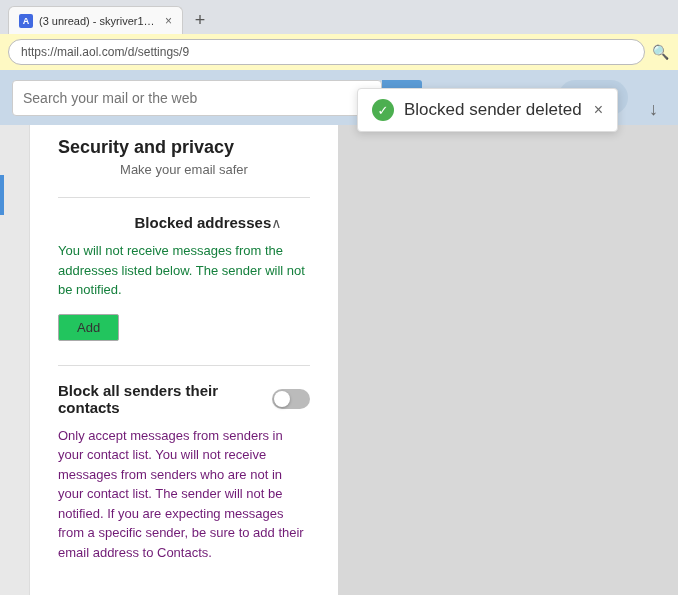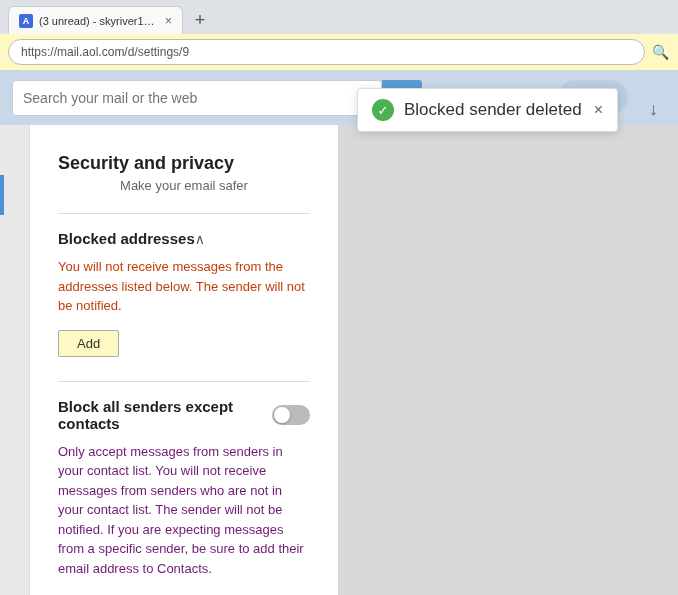--- a/index.html
+++ b/index.html
@@ -256,21 +256,21 @@
       left: 0;
       width: 4px;
       height: 40px;
       background: #4a90d9;
     }
 
     
     .settings-panel {
       flex: 1;
       background: white;
-      padding: 28px 28px;
+      padding: 12px 28px;
       overflow-y: auto;
     }
 
     .section-title {
       font-size: 18px;
       font-weight: bold;
       color: #222;
       margin-bottom: 4px;
     }
 
@@ -283,46 +283,47 @@
 
     .divider {
       border: none;
       border-top: 1px solid #ddd;
       margin: 16px 0;
     }
 
     .subsection-header {
       display: flex;
       align-items: center;
-      justify-content: flex-start;
+      justify-content: center;
       margin-bottom: 10px;
+      margin-left: 48px;
     }
 
     .subsection-title {
       font-size: 15px;
       font-weight: bold;
       color: #222;
     }
 
     .collapse-icon {
       color: #555;
       font-size: 14px;
       cursor: pointer;
     }
 
     .subsection-desc {
       font-size: 13px;
-      color: #c2410c;
+      color: #15803d;
       line-height: 1.5;
       margin-bottom: 14px;
     }
 
     .add-btn {
       border: 1px solid #aaa;
-      background: #fef9c3;
+      background: #22c55e;
       padding: 5px 18px;
       font-size: 13px;
       color: #333;
       cursor: pointer;
       border-radius: 2px;
     }
 
     .subsection-block {
       margin-bottom: 24px;
     }
@@ -442,21 +443,21 @@
         <span class="collapse-icon">∧</span>
       </div>
       <p class="subsection-desc">You will not receive messages from the addresses listed below. The sender will not be notified.</p>
       <button class="add-btn">Add</button>
     </div>
 
     <hr class="divider">
 
     <div class="block-all-senders">
       <div class="block-all-header">
-        <span class="block-all-title">Block all senders except contacts</span>
+        <span class="block-all-title">Block all senders their contacts</span>
         <div class="toggle">
           <div class="toggle-knob"></div>
         </div>
       </div>
       <p class="block-all-desc">Only accept messages from senders in your contact list. You will not receive messages from senders who are not in your contact list. The sender will not be notified. If you are expecting messages from a specific sender, be sure to add their email address to Contacts.</p>
     </div>
   </div>
 
   <div class="right-gray"></div>
 </div>

